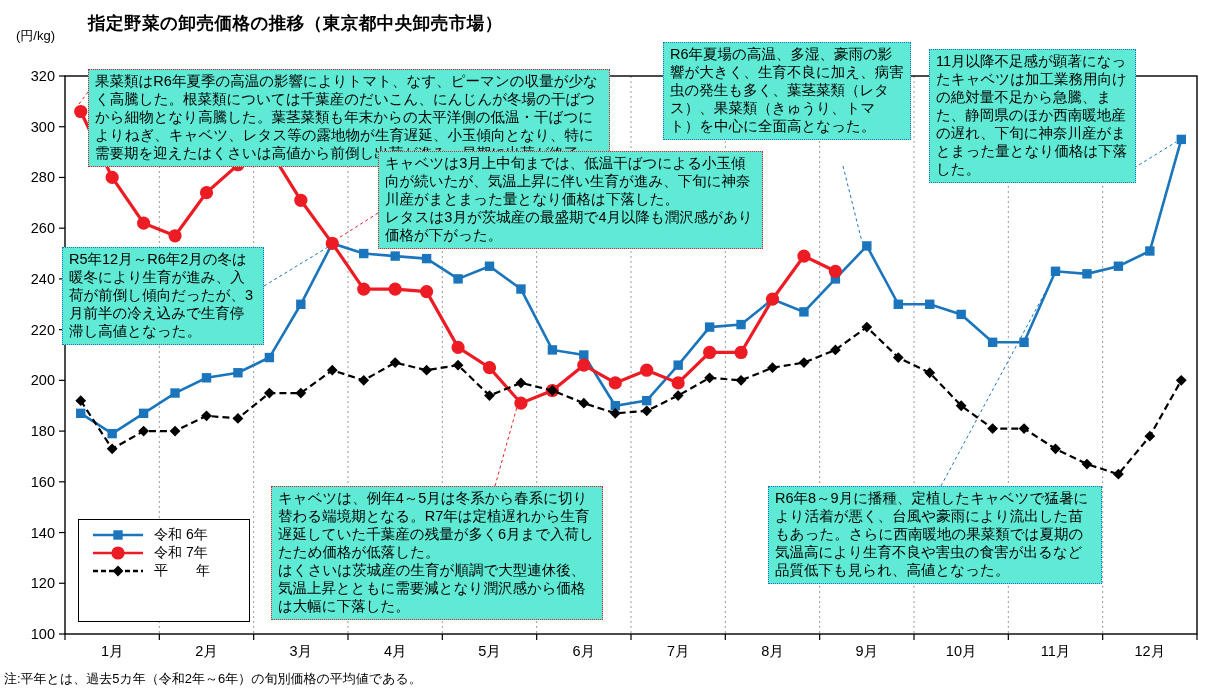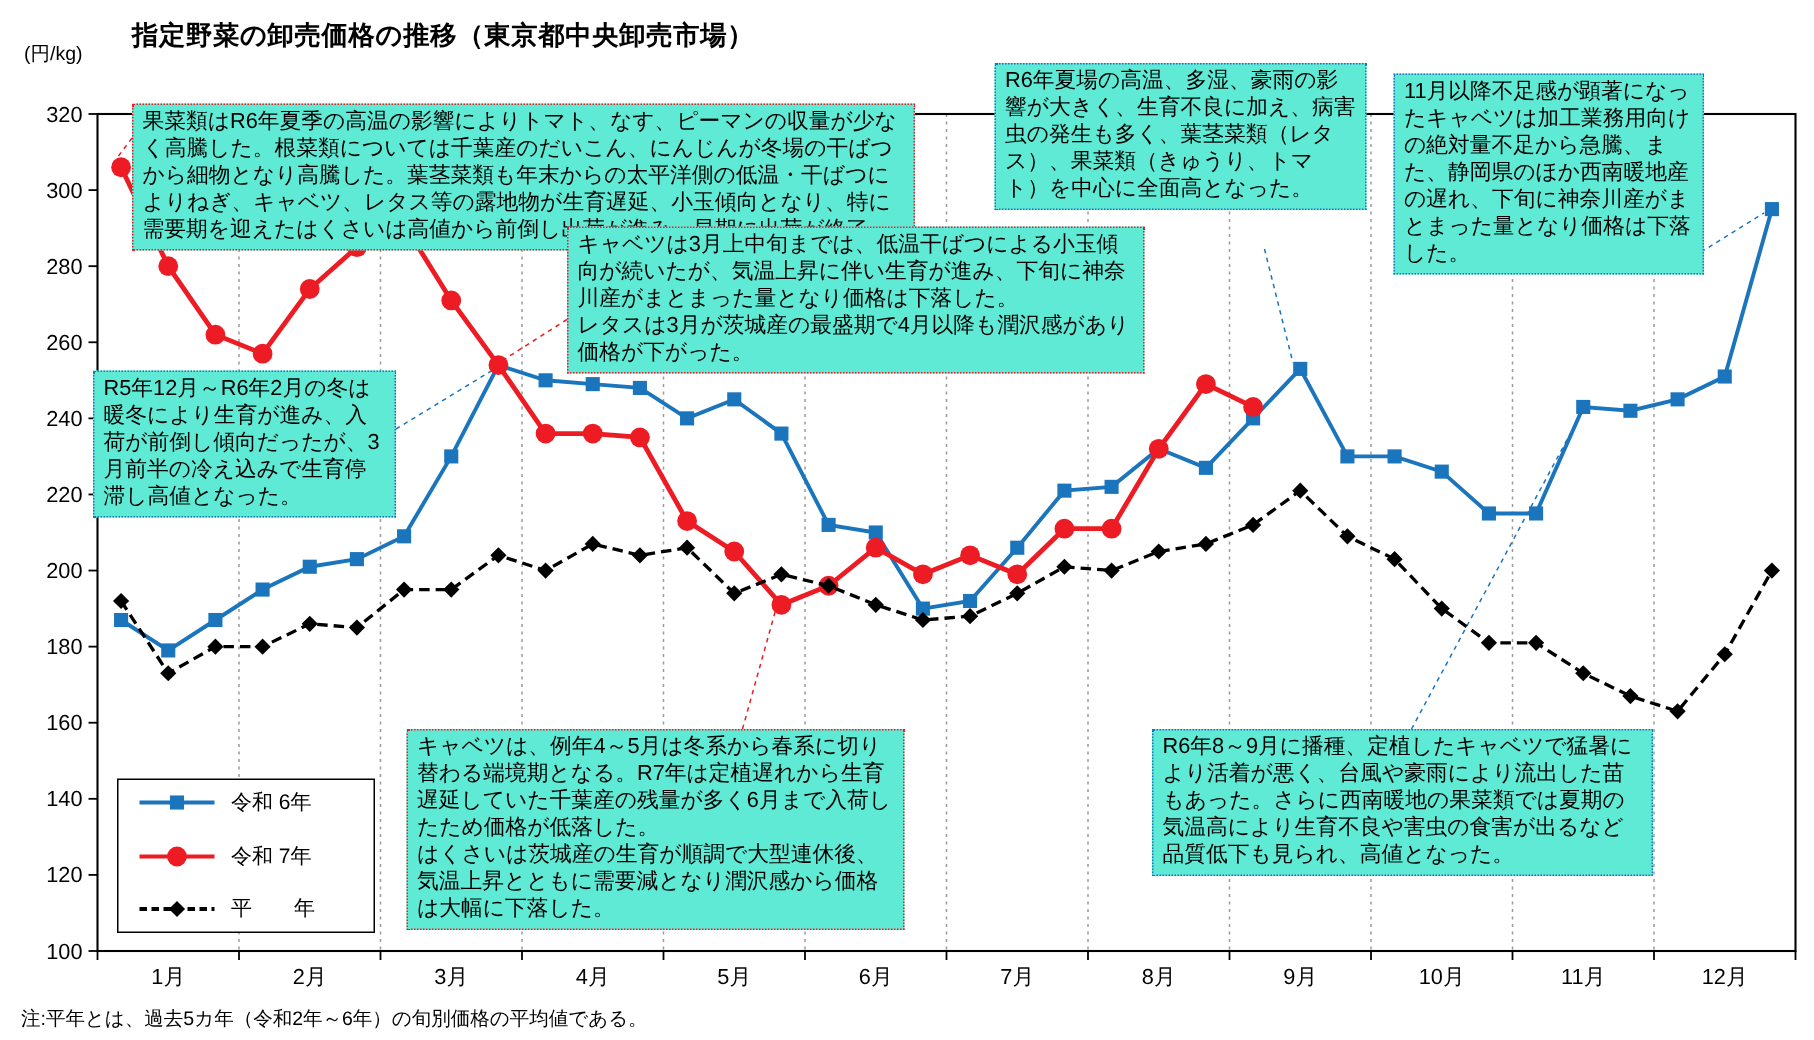--- a/index.html
+++ b/index.html
@@ -7,40 +7,40 @@
     width:1209px;height:693px;position:relative;overflow:hidden;
     background:#ffffff;color:#000;
     font-family:"Liberation Sans","DejaVu Sans",sans-serif;
   }
   #chart-svg{position:absolute;left:0;top:0;}
   .chart-title{
     position:absolute;left:88px;top:11px;
     font-size:17.5px;font-weight:bold;letter-spacing:.5px;
   }
   .y-unit{position:absolute;left:16px;top:27px;font-size:13px;}
-  .footnote{position:absolute;left:14px;top:670px;font-size:13px;}
+  .footnote{position:absolute;left:4px;top:670px;font-size:13px;}
   .note{
     position:absolute;background:#5eead4;box-sizing:border-box;
     border:1.5px dotted #000;padding:3px 6px;
     font-size:14.5px;line-height:1.24;white-space:pre-line;
     z-index:3;
   }
   .note.red{border-color:#ed1c24;}
   .note.blue{border-color:#1b75bc;}
   .note.b1{left:88px;top:56px;width:522px;margin-top:13px;}
   .note.b2{left:378px;top:151px;width:385px;}
   .note.b3{left:663px;top:42px;width:248px;}
   .note.b4{left:929px;top:49px;width:207px;}
   .note.b5{left:62px;top:247px;width:202px;}
   .note.b6{left:271px;top:486px;width:332px;}
   .note.b7{left:768px;top:486px;width:334px;}
   .legend{
     position:absolute;left:78px;top:519px;width:172px;height:103px;
     border:1.4px solid #000;background:#fff;box-sizing:border-box;
-    display:flex;flex-direction:column;justify-content:space-between;
+    display:flex;flex-direction:column;justify-content:flex-start;
     padding:6px 4px 6px 12px;z-index:2;
   }
   .legend-row{display:flex;align-items:center;gap:9px;font-size:14px;}
 </style>
 </head>
 <body>
 
 <svg id="chart-svg" width="1209" height="693">
     <line x1="159.33333333333331" y1="76" x2="159.33333333333331" y2="634" stroke="#9a9a9a" stroke-width="1" stroke-dasharray="2,3"></line>
     <line x1="253.66666666666666" y1="76" x2="253.66666666666666" y2="634" stroke="#9a9a9a" stroke-width="1" stroke-dasharray="2,3"></line>

